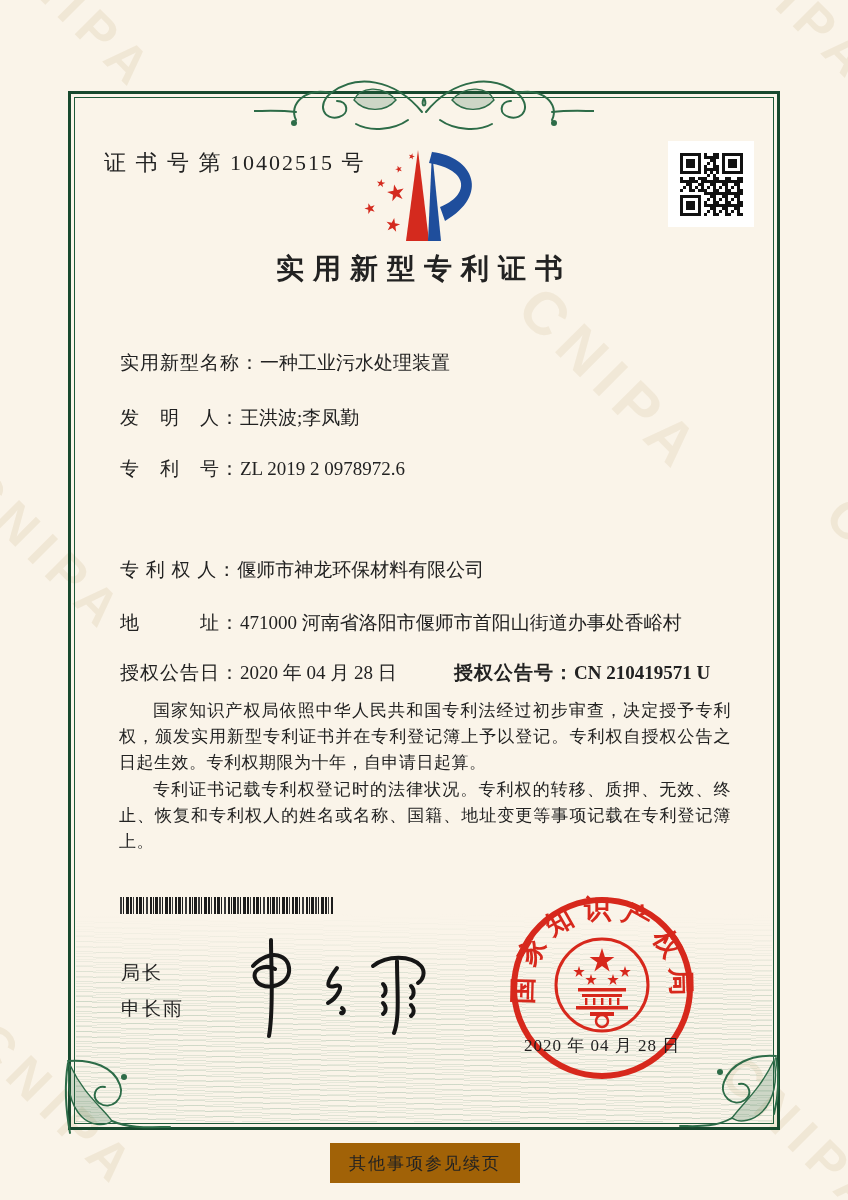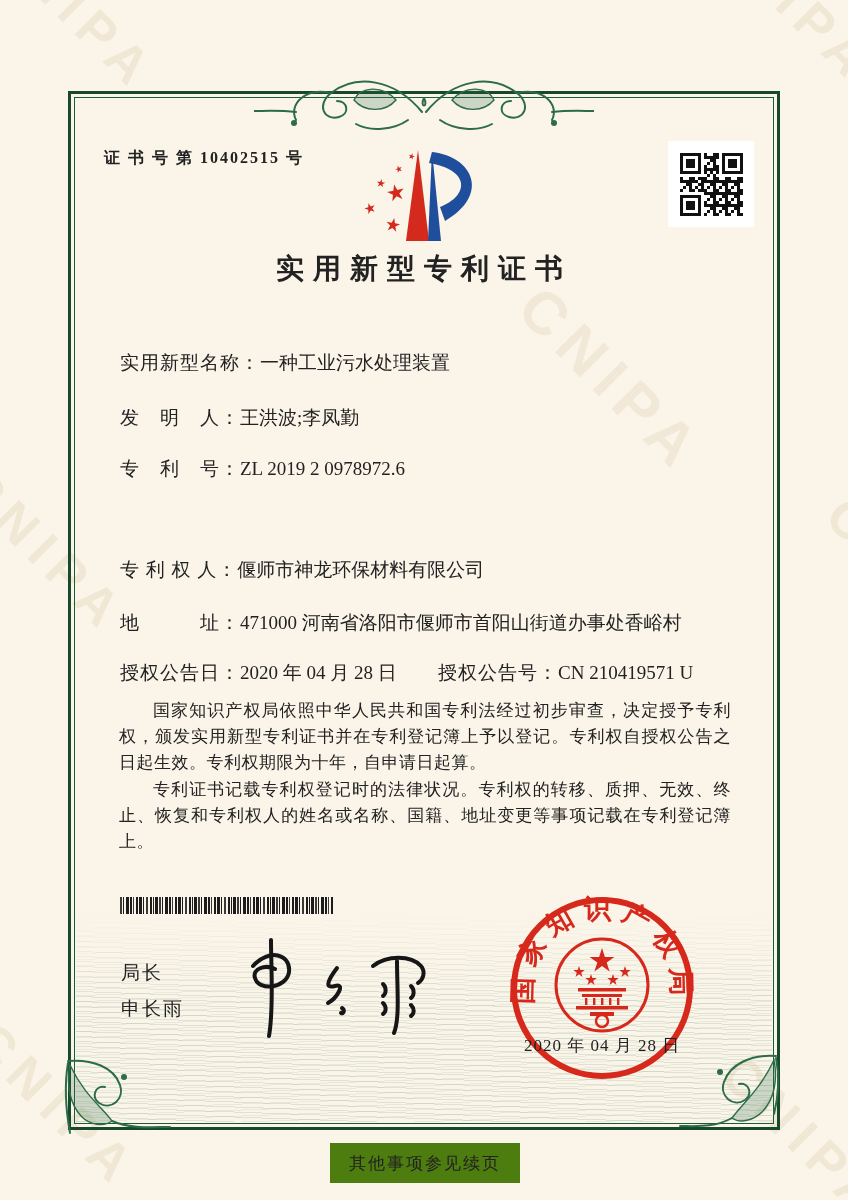--- a/index.html
+++ b/index.html
@@ -21,50 +21,50 @@
      background:
        linear-gradient(180deg, rgba(250,244,233,1) 0%, rgba(250,244,233,0) 42%),
        repeating-linear-gradient(2deg, rgba(110,155,125,.20) 0 1px, rgba(0,0,0,0) 1px 5px),
        repeating-linear-gradient(-2deg, rgba(110,155,125,.13) 0 1px, rgba(0,0,0,0) 1px 6px);}
 
   .orn{position:absolute;z-index:3;}
   .orn path{fill:none;stroke:#2d6c48;stroke-width:2;stroke-linecap:round;}
   .orn .fillleaf{fill:rgba(45,108,72,.22);stroke-width:1.4;}
 
   
-  #cert-no{position:absolute;left:104px;top:148px;font-size:16px;letter-spacing:2px;z-index:4;font-weight:bold;}
+  #cert-no{position:absolute;left:104px;top:148px;font-size:22px;letter-spacing:2px;z-index:4;}
   #logo{position:absolute;left:352px;top:140px;width:150px;height:114px;z-index:4;}
   #logo .star{position:absolute;color:#d42a1e;line-height:1;z-index:2;}
   #qr-box{position:absolute;left:668px;top:141px;width:86px;height:86px;background:#ffffff;z-index:4;
           display:flex;align-items:center;justify-content:center;}
   #title{position:absolute;left:0;top:250px;width:848px;text-align:center;font-size:28px;
          font-weight:bold;letter-spacing:9px;z-index:4;}
 
   
   .frow{position:absolute;left:120px;font-size:19px;z-index:4;white-space:nowrap;}
   .frow .lab{letter-spacing:1px;}
-  .lab2{position:absolute;left:318px;}
+  .lab2{position:absolute;left:334px;font-weight:bold;}
 
   
   #paras{position:absolute;left:119px;top:698px;width:612px;z-index:4;}
   #paras p{margin:0 0 2px 0;font-size:17px;line-height:1.52;text-align:justify;
            text-indent:2em;letter-spacing:.5px;}
 
   
   #barcode{position:absolute;left:120px;top:897px;z-index:4;}
   #director-title{position:absolute;left:121px;top:960px;font-size:19px;letter-spacing:2px;z-index:4;}
   #director-name{position:absolute;left:121px;top:996px;font-size:19px;letter-spacing:2px;z-index:4;}
   #signature{position:absolute;left:225px;top:928px;z-index:4;}
   #signature path{fill:none;stroke:#161616;stroke-width:4;stroke-linecap:round;stroke-linejoin:round;}
   #seal{position:absolute;left:502px;top:888px;width:200px;height:200px;z-index:5;}
   #seal-date{position:absolute;left:508px;top:1034px;width:188px;text-align:center;
              font-size:17px;letter-spacing:1px;color:#1f1f1f;z-index:6;}
   #page-info{position:absolute;left:0;top:1093px;width:848px;text-align:center;
              font-size:15px;letter-spacing:2px;z-index:4;}
-  #cont-box{position:absolute;left:330px;top:1143px;width:190px;height:40px;background:#4d7c0f;
+  #cont-box{position:absolute;left:330px;top:1143px;width:190px;height:40px;background:#a16207;
             display:flex;align-items:center;justify-content:center;font-size:17px;
             letter-spacing:2px;z-index:4;}
 </style>
 </head>
 <body>
 
 <div id="page">
 
   <div class="wm" style="left:-30px;top:-22px;">CNIPA</div>
   <div class="wm" style="left:688px;top:-30px;">CNIPA</div>

